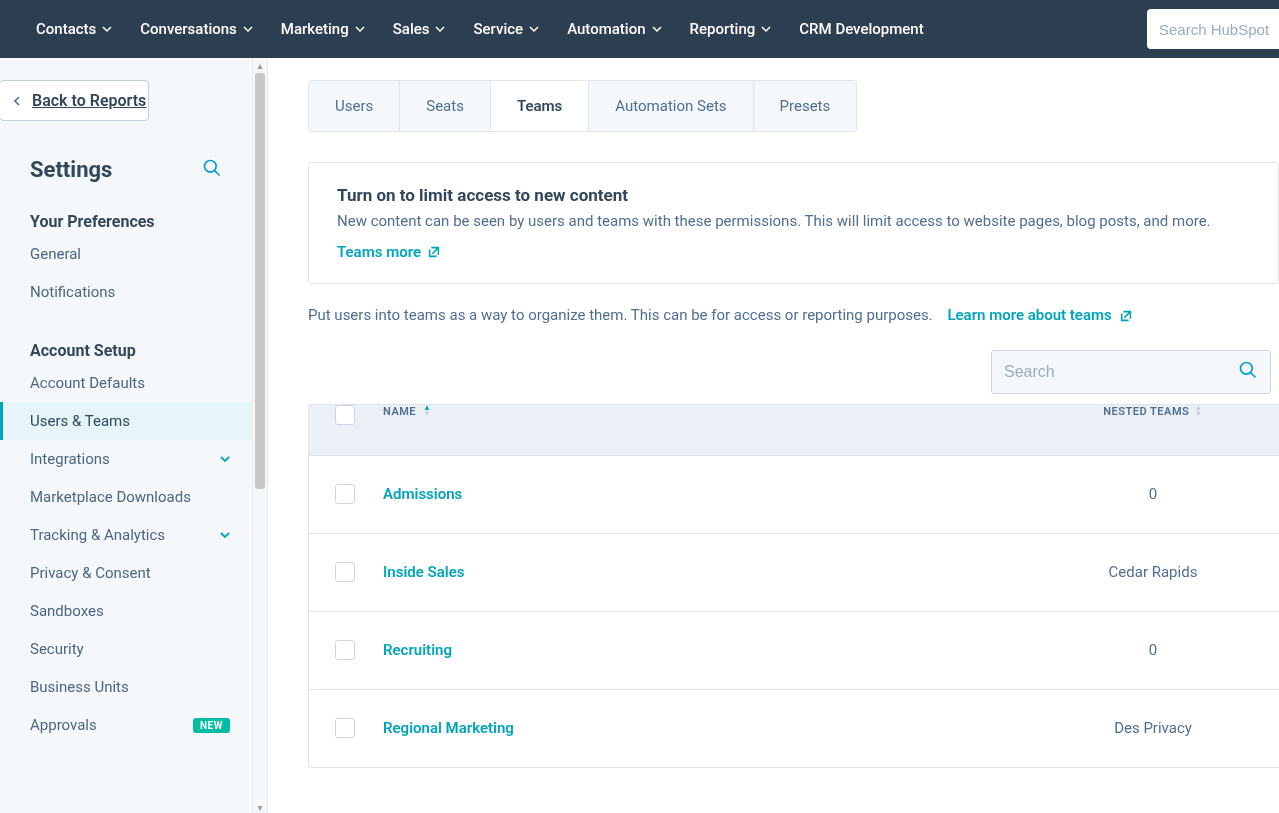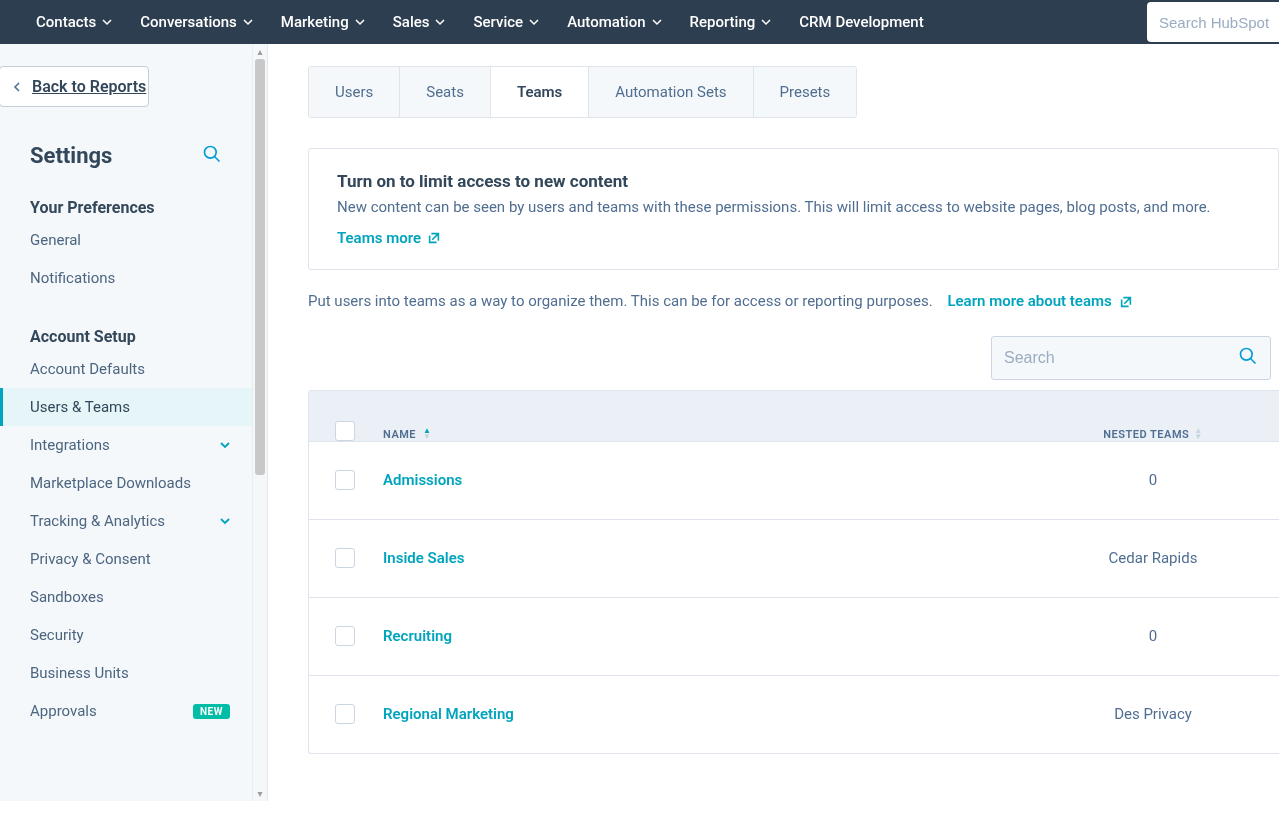--- a/index.html
+++ b/index.html
@@ -8,21 +8,21 @@
     font-family: -apple-system, BlinkMacSystemFont, "Segoe UI", Roboto, "Helvetica Neue", Arial, sans-serif;
     font-size: 14px;
     color: #33475b;
     background: #fff;
     overflow: hidden;
   }
 
   
   .topnav {
     background: #2d3e50;
-    height: 44px;
+    height: 58px;
     display: flex;
     align-items: center;
     padding: 0 36px 0 36px;
     gap: 28px;
   }
   .nav-item {
     color: #fff;
     font-size: 15px;
     font-weight: 500;
     display: flex;
@@ -244,21 +244,21 @@
     width: 100%;
     color: #99acc2;
     background: transparent;
   }
   .search-box input::placeholder { color: #99acc2; }
 
   
   .tbl { border: 1px solid #dfe3eb; border-right:none; border-radius: 3px 0 0 3px; margin-right: 0;}
   .tbl-head {
     display: flex;
-    align-items: flex-end;
+    align-items: flex-start;
     background: #eaf0f6;
     height: 50px;
     padding: 0 26px;
     font-size: 11px;
     font-weight: 600;
     letter-spacing: .5px;
     color: #506e91;
   }
   .col-check { width: 48px; display:flex; align-items:center; }
   .col-name { flex: 1; display:flex; align-items:center; gap:4px; }

